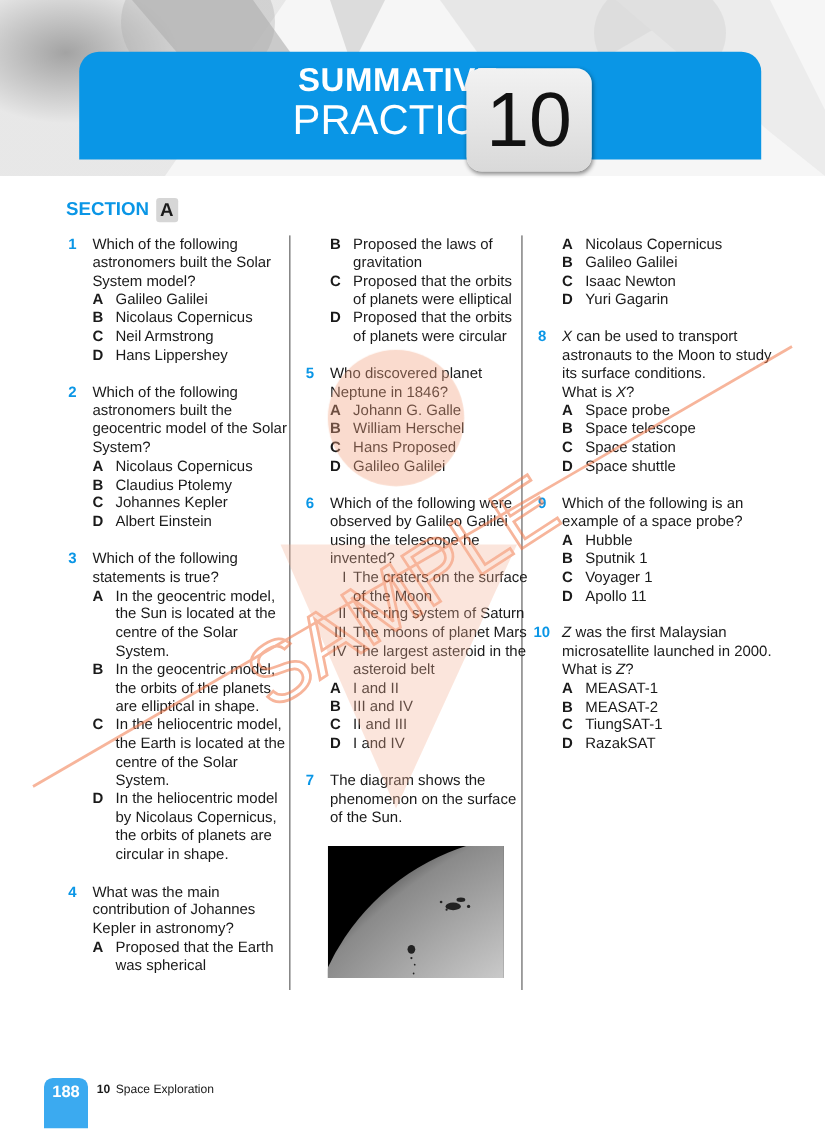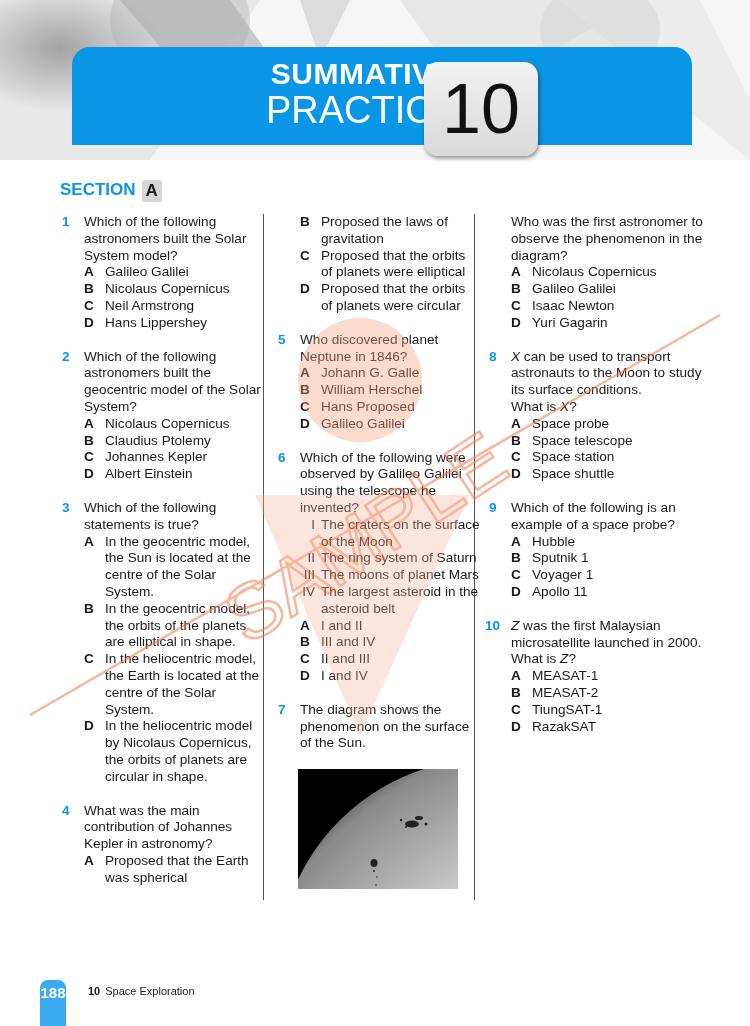--- a/index.html
+++ b/index.html
@@ -47,21 +47,21 @@
   .opt .ol { width: 21px; flex: 0 0 21px; font-weight: bold; }
   .opt .ot { flex: 1; }
   .stmt { display: flex; padding-left: 16px; }
   .stmt .sl { width: 27px; flex: 0 0 27px; text-align: right; padding-right: 6px; }
   .stmt .st { flex: 1; }
   .it { font-style: italic; }
 
   .sun-img { display: block; margin: 17px 0 0 20px; width: 160px; height: 120px; }
 
   .footer-tab {
-    position: absolute; left: 40px; top: 980px; width: 26px; height: 46px;
+    position: absolute; left: 40px; top: 980px; width: 40px; height: 46px;
     background: #3baaf0; border-radius: 8px 8px 0 0; color: #fff;
     font-size: 15px; font-weight: bold; text-align: center; padding-top: 4px; z-index: 2;
   }
   .footer-text { position: absolute; left: 88px; top: 985px; font-size: 11px; z-index: 2; }
   .footer-text b { margin-right: 5px; }
 
   .watermark { position: absolute; left: 0; top: 0; width: 750px; height: 1026px; z-index: 3; pointer-events: none; }
 </style>
 </head>
 <body>
@@ -288,21 +288,20 @@
         <circle cx="78" cy="116" r="0.8"></circle>
       </g>
     </svg>
   </div>
 </div>
 
 <div class="col col3">
   <div class="q">
     <div class="q-row">
         <span class="qnum"></span>
-        <span class="qtext">Who was the first astronomer to observe the phenomenon in the diagram?</span>
       </div>
     <div class="opt">
         <span class="ol">A</span>
         <span class="ot">Nicolaus Copernicus</span>
       </div>
     <div class="opt">
         <span class="ol">B</span>
         <span class="ot">Galileo Galilei</span>
       </div>
     <div class="opt">

